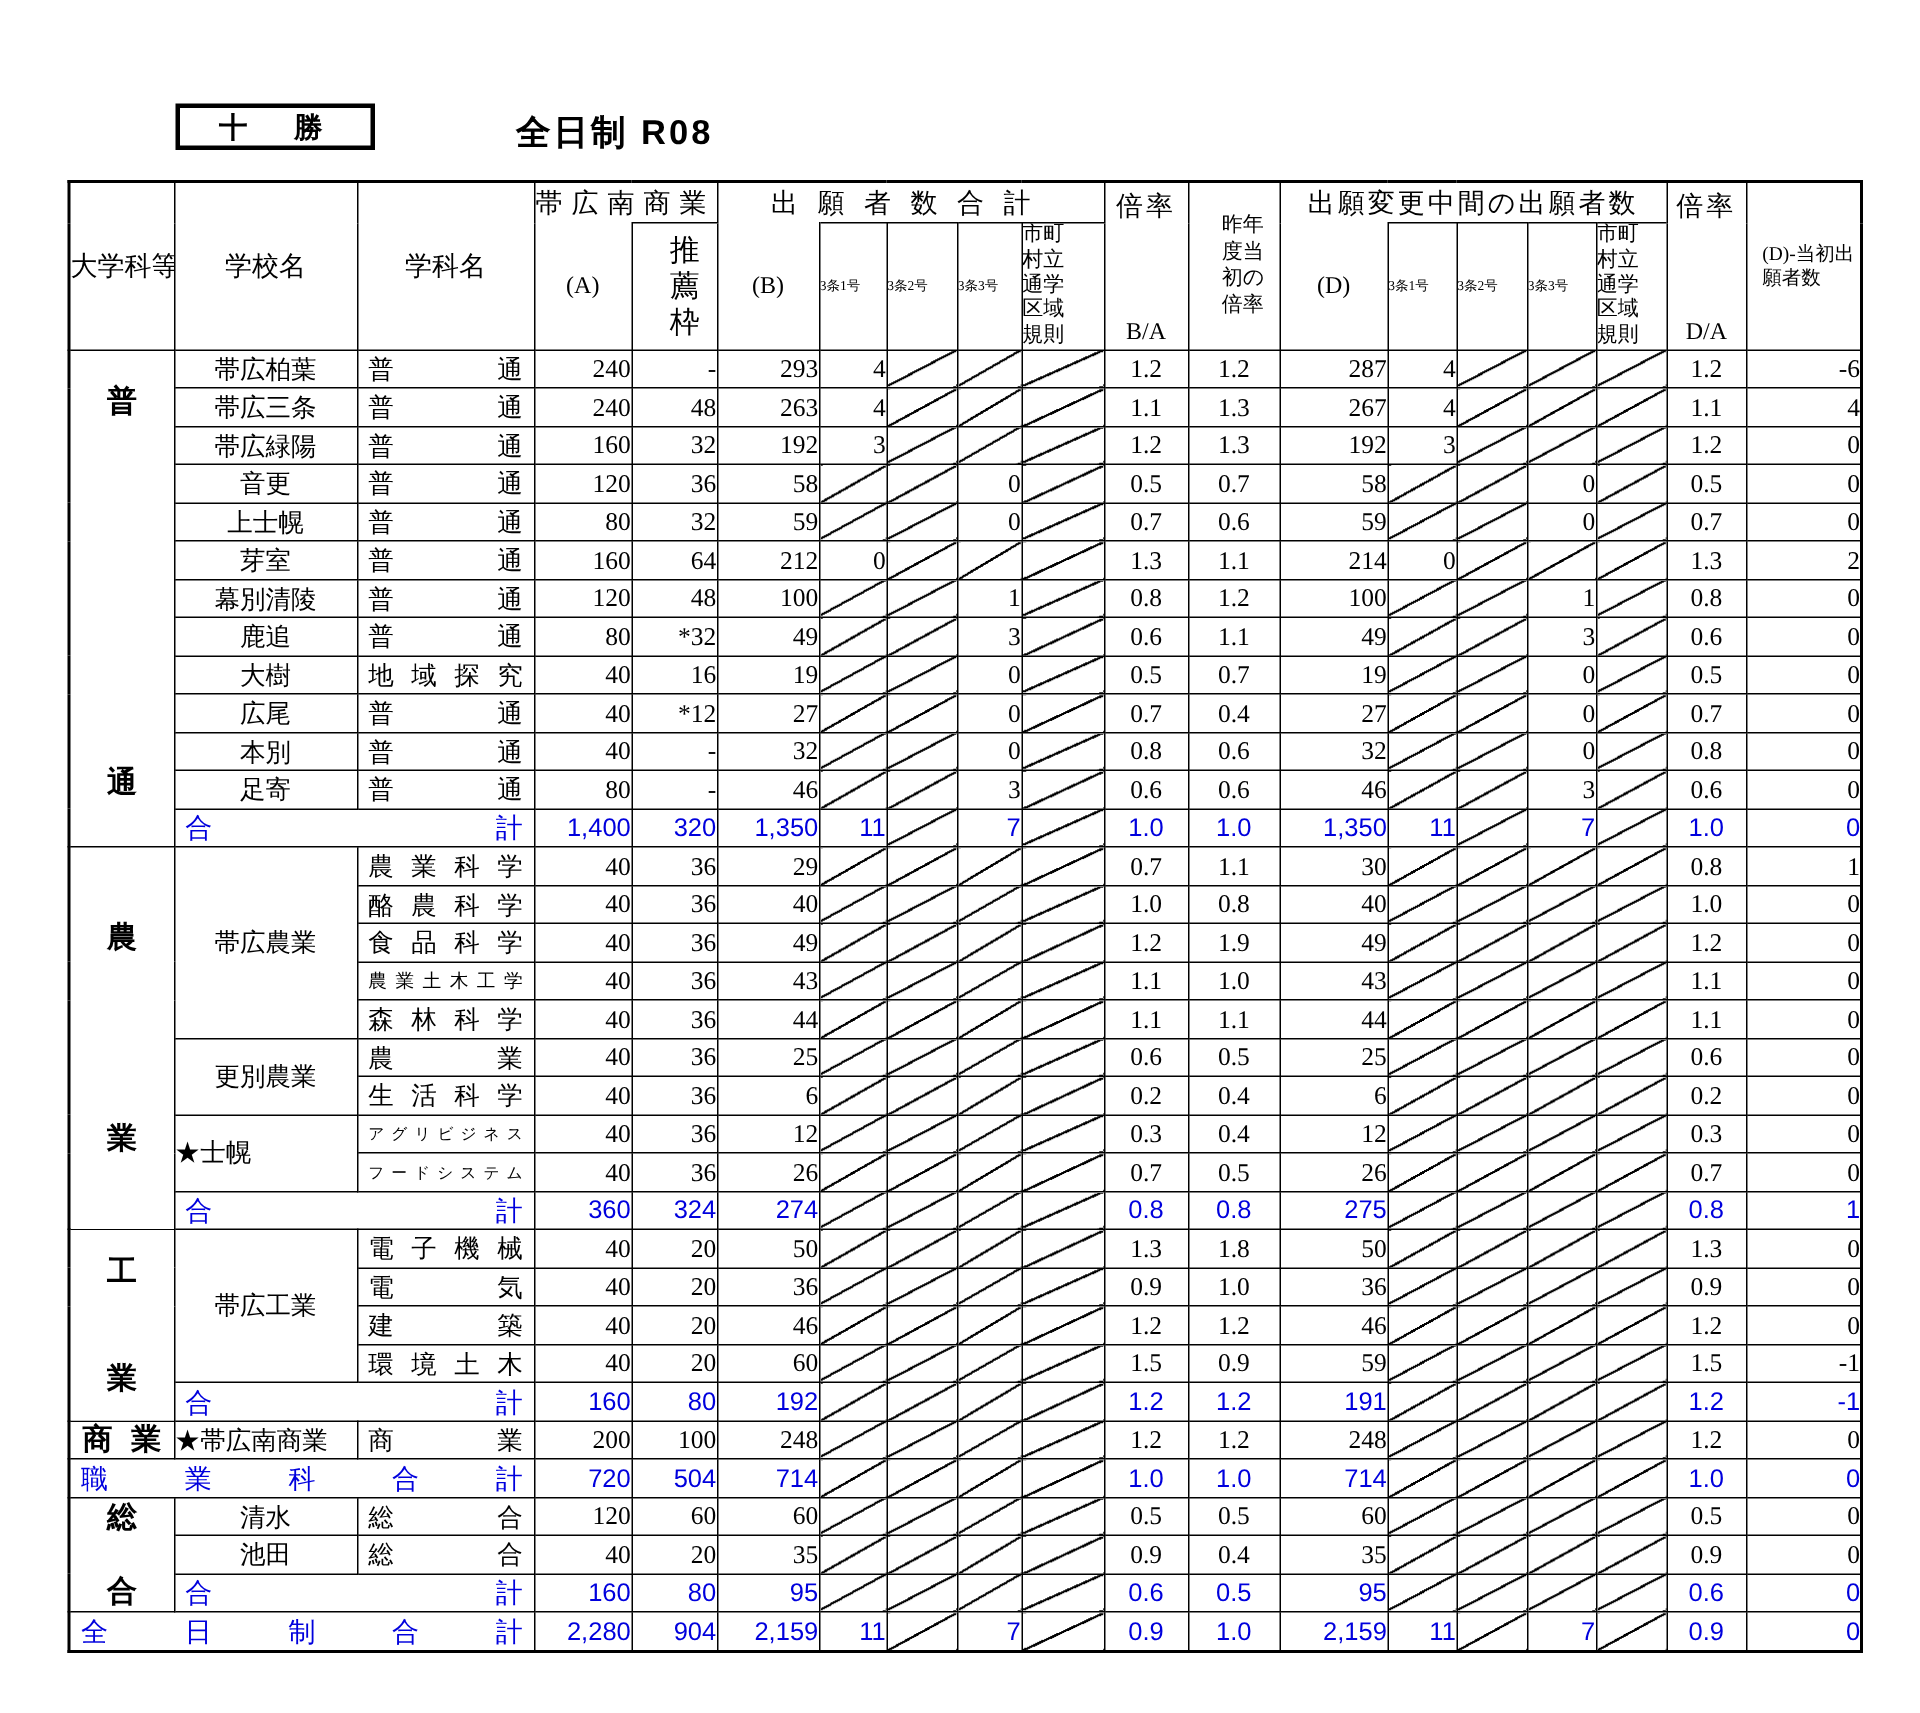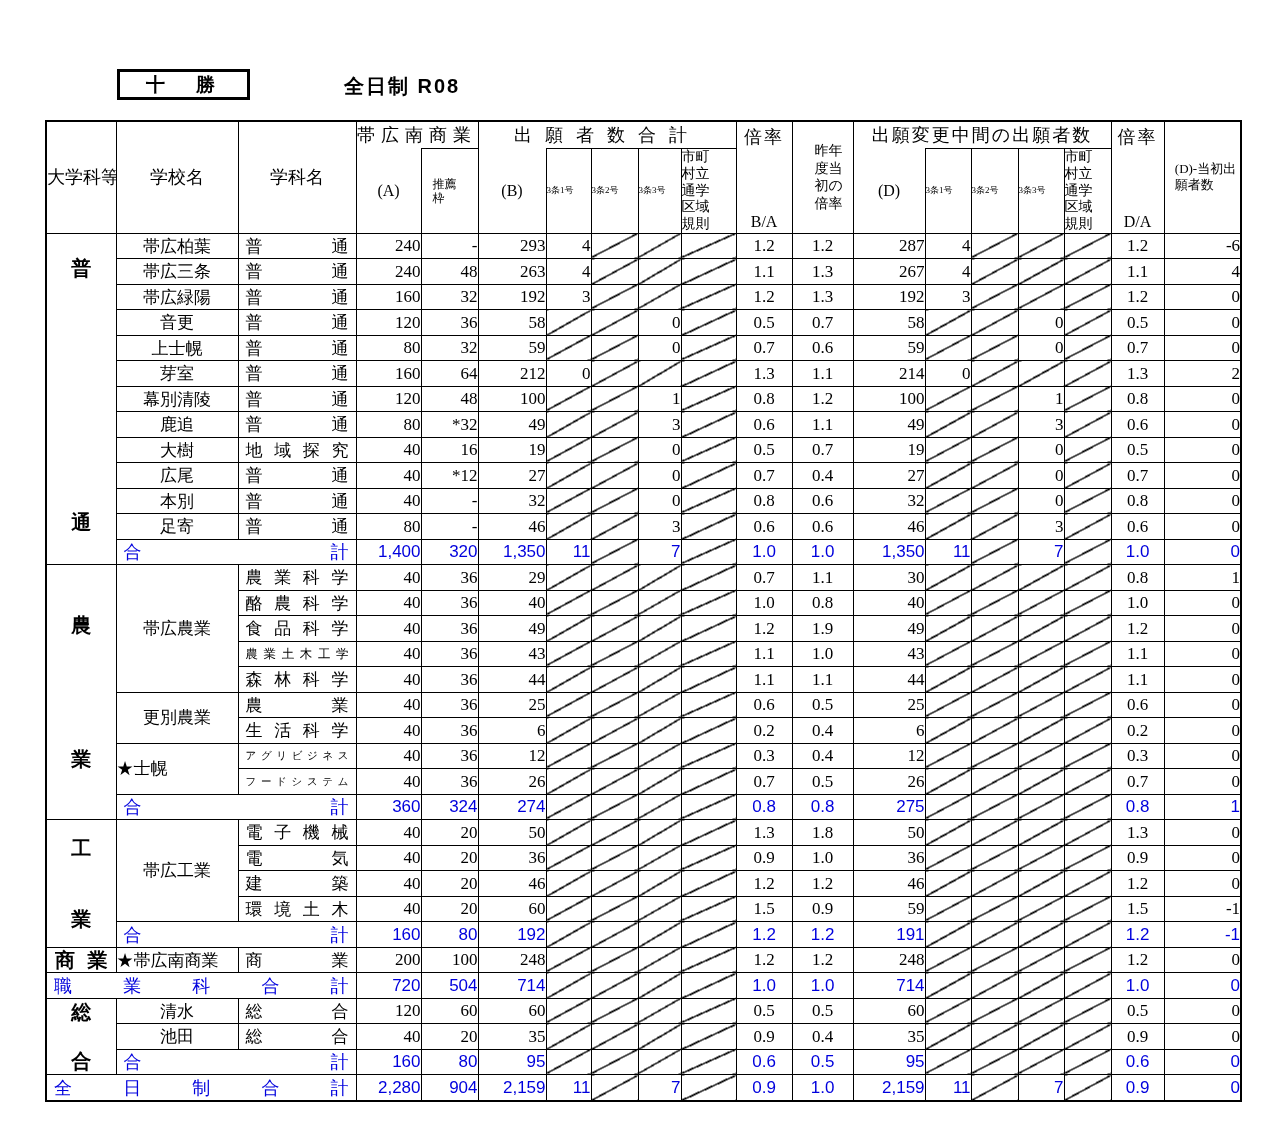--- a/index.html
+++ b/index.html
@@ -4,38 +4,38 @@
 <style>
   html,body{margin:0;padding:0;background:#fff;}
   #page{position:relative;width:1280px;height:1142px;background:#fff;color:#000;
         font-family:"Liberation Serif","DejaVu Serif",serif;overflow:hidden;}
 
   
   #region-box{position:absolute;left:117px;top:69px;width:127px;height:25px;
       border:3px solid #000;display:flex;align-items:center;justify-content:center;
       font-family:"Liberation Sans","DejaVu Sans",sans-serif;font-weight:700;font-size:19px;letter-spacing:6px;}
   #session-label{position:absolute;left:344px;top:73px;
-      font-family:"Liberation Sans","DejaVu Sans",sans-serif;font-weight:600;font-size:20px;letter-spacing:2px;}
+      font-family:"Liberation Sans","DejaVu Sans",sans-serif;font-weight:600;font-size:23px;letter-spacing:2px;}
 
   
   #tbl{position:absolute;left:45px;top:120px;width:1195px;border-collapse:collapse;
        table-layout:fixed;border:2px solid #000;}
   #tbl th,#tbl td{border:1px solid #000;padding:0;overflow:hidden;white-space:nowrap;
        vertical-align:middle;font-weight:normal;}
 
   
   .h1 th{height:26px;font-size:18px;}
   .h2 th{height:52px;}
   .hcap{border-bottom-style:none !important;letter-spacing:2px;}
   .cap-recruit{letter-spacing:6px;}
   .cap-b{letter-spacing:13px;}
   .hc{font-size:17px;}
   .hd-daigakka{font-size:13px;}
   th.hAB{border-top-style:none !important;vertical-align:bottom;font-size:16px;padding-bottom:3px;text-align:center;}
-  th.hsui{border-top:1px solid #000;font-size:12px;text-align:left;vertical-align:middle;}
+  th.hsui{border-top:1px solid #000;font-size:20px;text-align:right;vertical-align:middle;}
   th.hsui div{padding:0 11px;line-height:1.2;white-space:normal;}
   th.hjo{border-top:1px solid #000;vertical-align:top;font-size:9px;text-align:left;padding-top:3px;margin-left:12px;}
   th.hcity{border-top:1px solid #000;vertical-align:top;font-size:14px;text-align:left;padding:2px 0 0 2px;}
   th.hcity div{max-width:40px;white-space:normal;line-height:1.2;}
   th.hrate{position:relative;}
   .rflex{position:absolute;inset:0;display:flex;flex-direction:column;justify-content:space-between;
          align-items:center;padding:3px 0 2px 0;}
   .rflex .rword{font-size:18px;letter-spacing:2px;}
   .rflex .rform{font-size:16px;}
   th.hprev{vertical-align:middle;}

